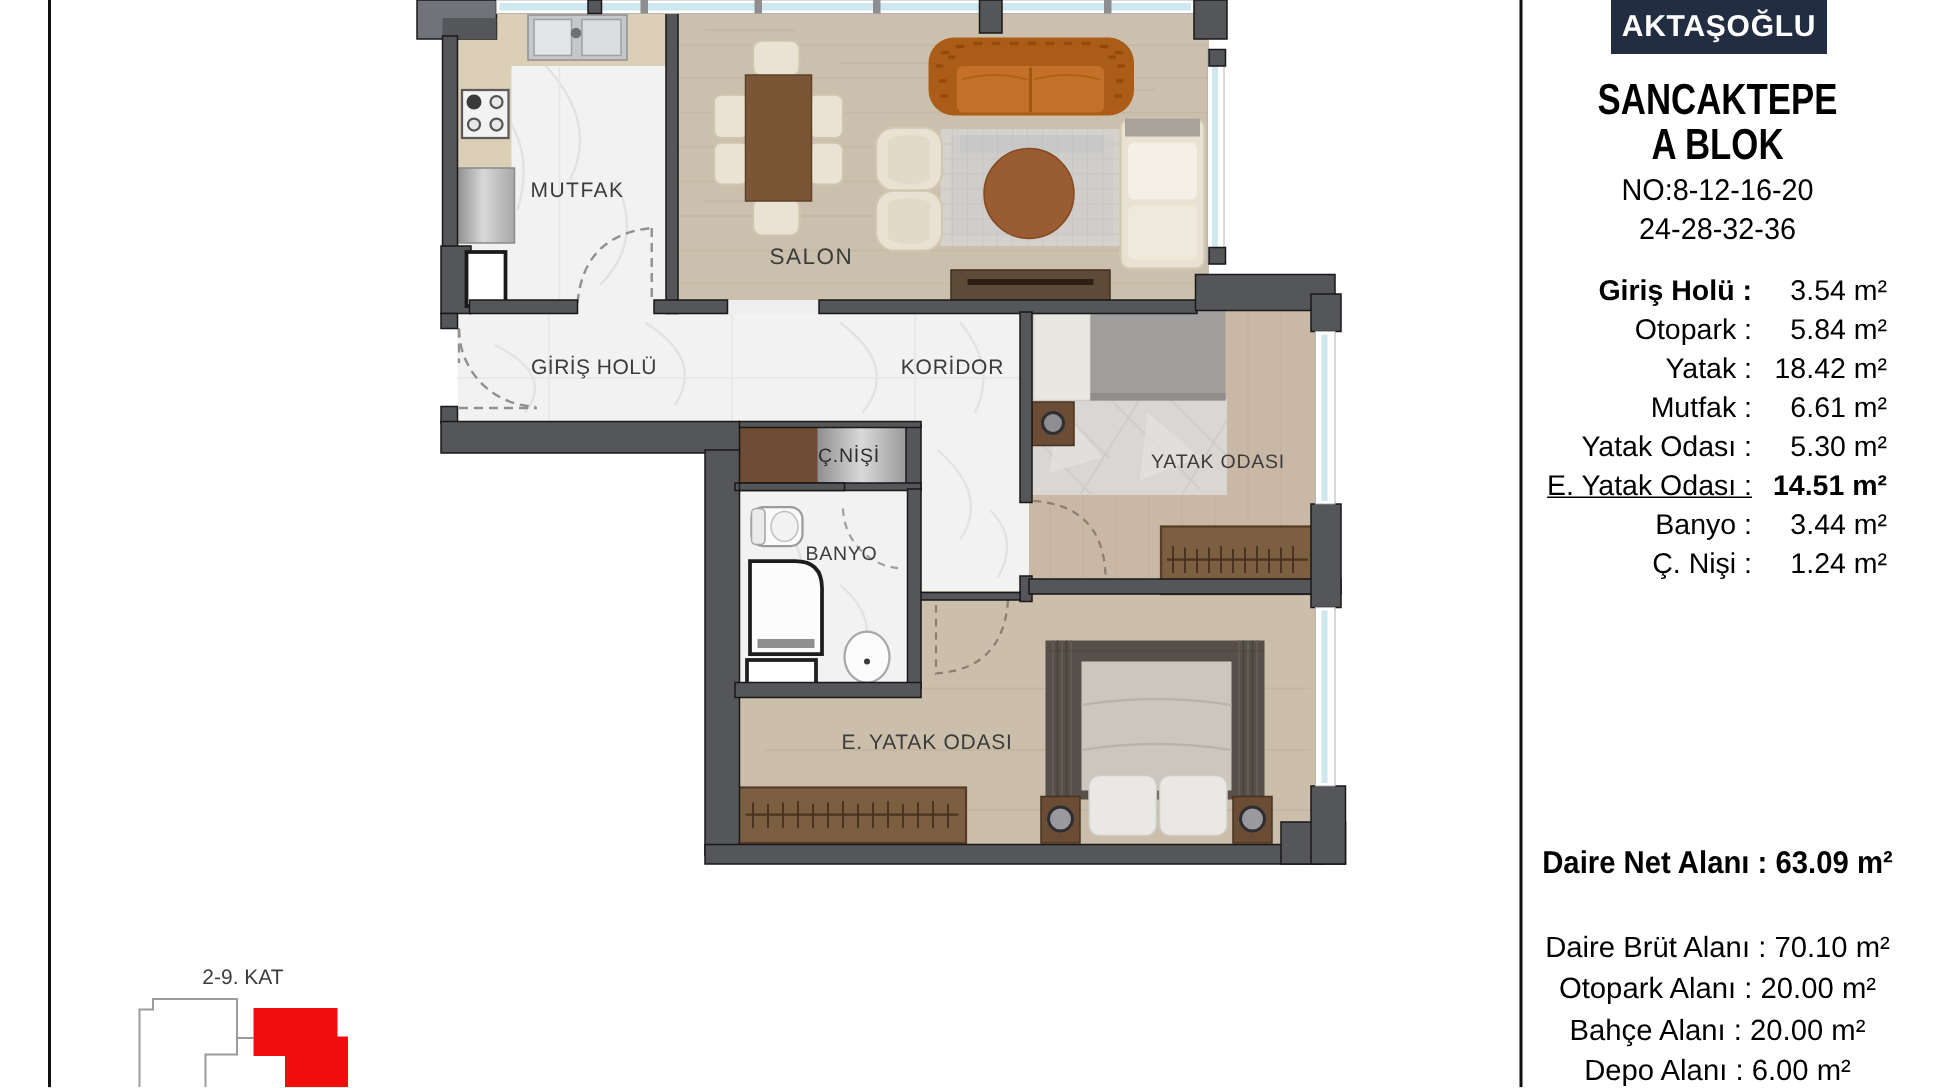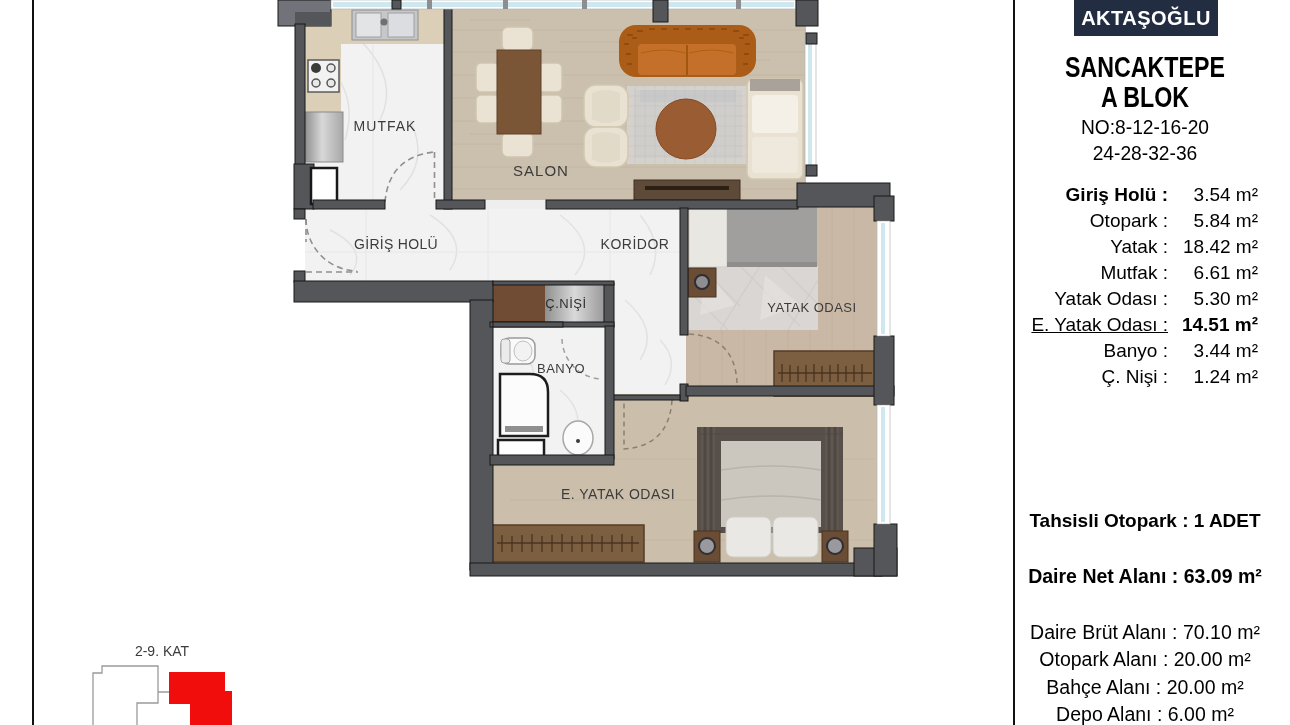--- a/index.html
+++ b/index.html
@@ -392,19 +392,18 @@
   <div style="position:absolute;top:156px;width:100%;">
         <span class="abs" style="right:106px;">Banyo :</span>
         <span class="abs" style="right:16px;">3.44 m²</span>
       </div>
   <div style="position:absolute;top:182px;width:100%;">
         <span class="abs" style="right:106px;">Ç. Nişi :</span>
         <span class="abs" style="right:16px;">1.24 m²</span>
       </div>
 </div>
 
-<div class="sb" style="top:510px;font-weight:bold;font-size:19px;">Tahsisli Otopark : 1 ADET</div>
 
 <div class="sb" style="top:564px;font-weight:bold;font-size:21px;transform:scaleX(0.93);">Daire Net Alanı : 63.09 m²</div>
 
 <div class="sb" style="top:619px;font-size:19.5px;line-height:27.4px;">Daire Brüt Alanı : 70.10 m²<br>Otopark Alanı : 20.00 m²<br>Bahçe Alanı : 20.00 m²<br>Depo Alanı : 6.00 m²</div>
 
 </div>
 
 </body></html>

